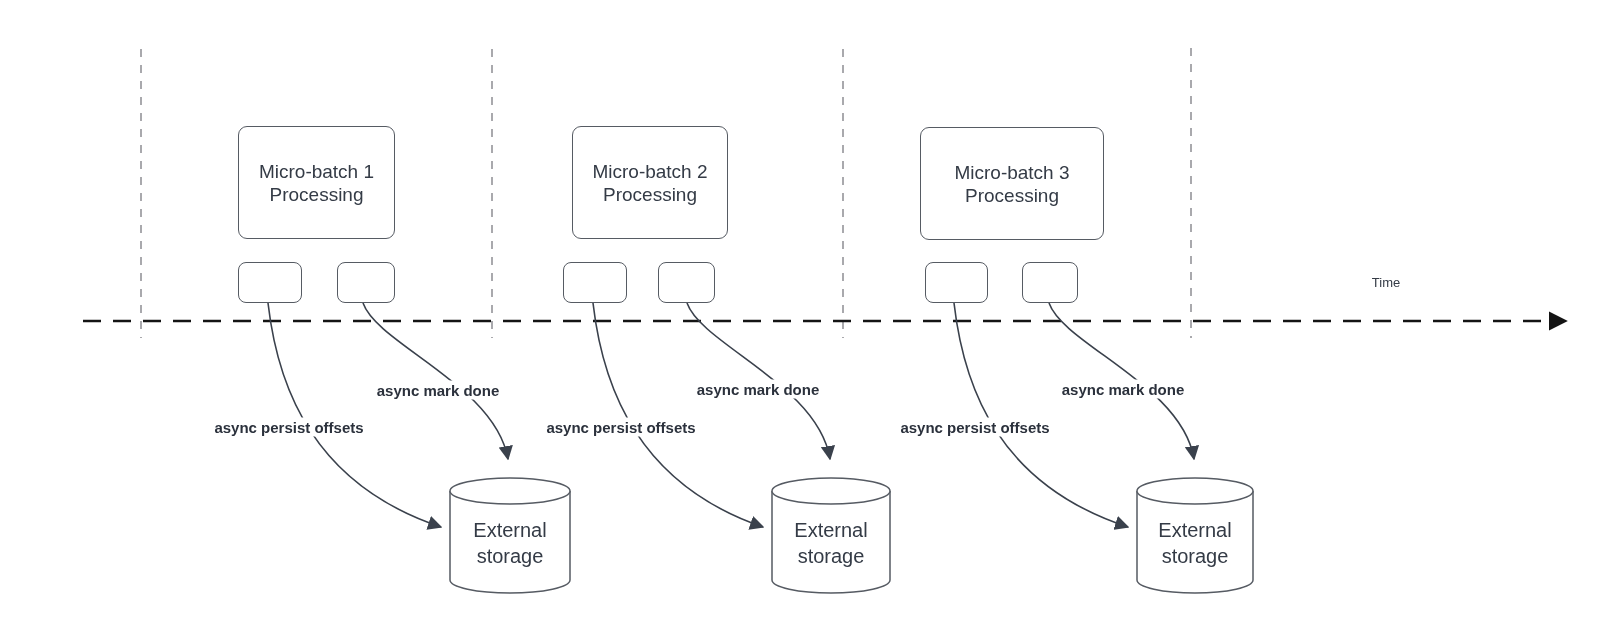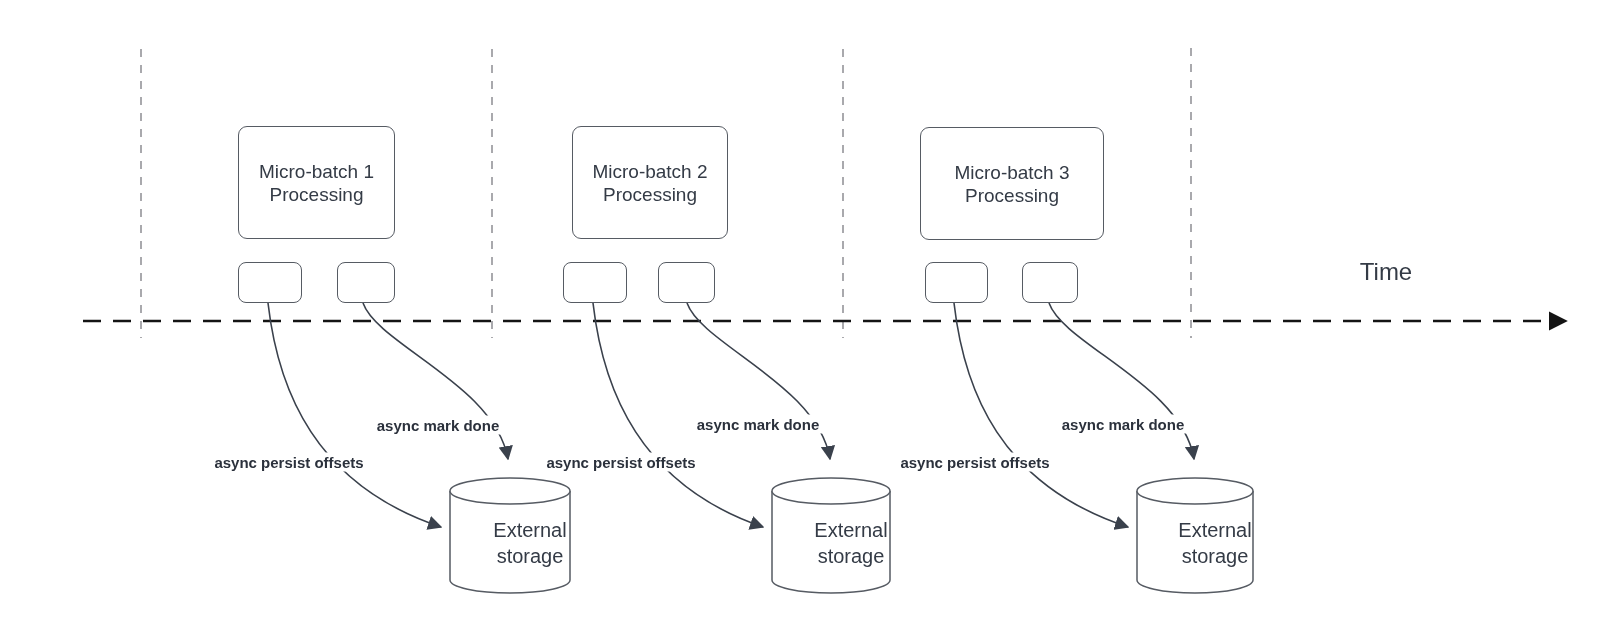--- a/index.html
+++ b/index.html
@@ -39,36 +39,35 @@
     box-sizing:border-box;
   }
   .lbl{
     position:absolute;
     transform:translate(-50%,-50%);
     font-size:15px;font-weight:bold;
     color:var(--label-color);
     background:#fff;
     padding:1px 4px;
     white-space:nowrap;
-    margin-top:35px;
   }
   .storetext{
     position:absolute;
     width:120px;top:517px;
     text-align:center;
     font-size:20px;line-height:26px;
     color:var(--text-color);
-    padding-left:20px;
   }
   .timelbl{
     position:absolute;
     transform:translate(-50%,-50%);
-    font-size:24px;
+    font-size:13px;
     color:var(--text-color);
     white-space:nowrap;
+    margin-top:10px;
   }
   svg .vguide{stroke:var(--guide-color);stroke-width:2;stroke-dasharray:8 8;fill:none;}
   svg .axis{stroke:var(--axis-color);stroke-width:2.4;stroke-dasharray:18 12;fill:none;}
   svg .cyl{stroke:var(--shape-stroke);stroke-width:1.5;fill:#fff;}
   svg .curve{stroke:var(--arrow-color);stroke-width:1.6;fill:none;}
 </style>
 </head>
 <body>
 
 <div class="stage">

